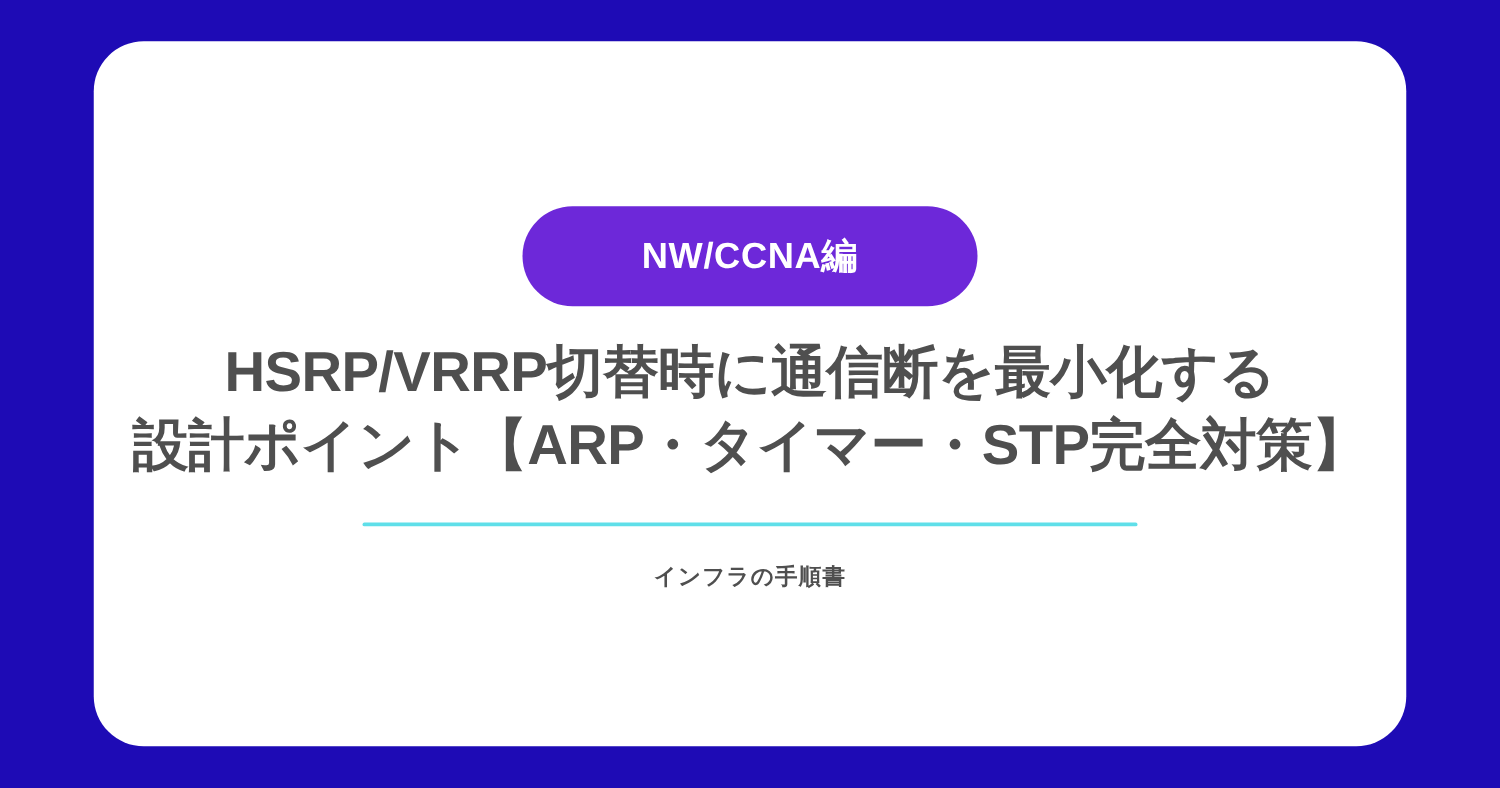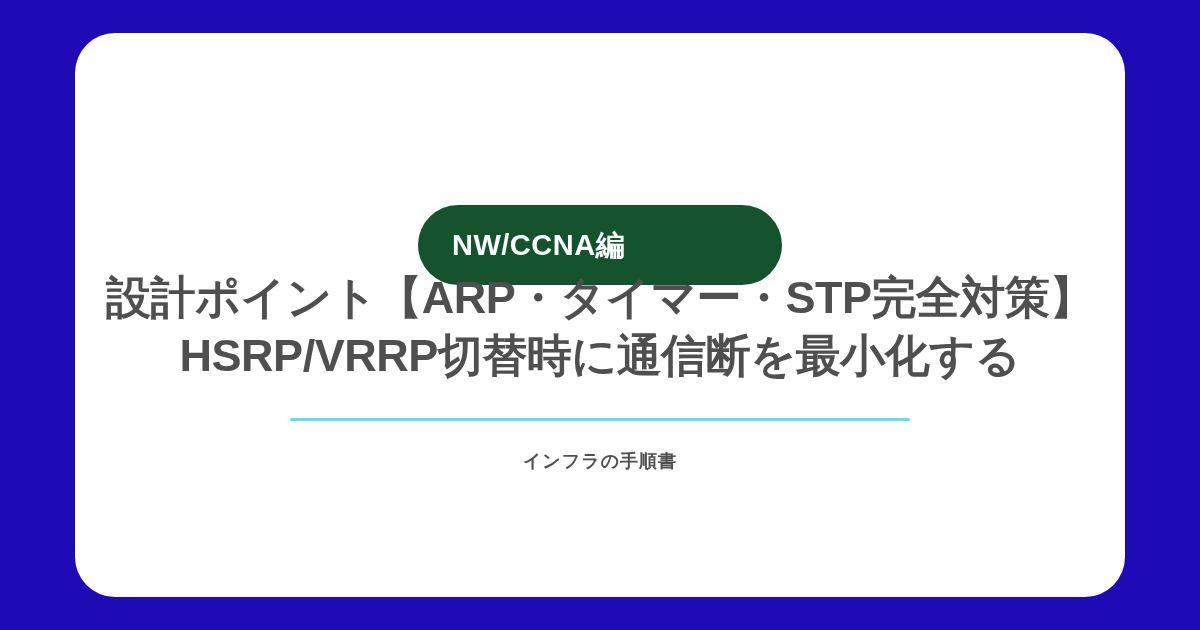--- a/index.html
+++ b/index.html
@@ -36,27 +36,27 @@
     align-items: center;
   }
 
   .badge {
     position: absolute;
     left: 50%;
     transform: translateX(-50%);
     top: 132px;
     min-width: 364px;
     height: 80px;
-    background: #14532d;
+    background: #6d28d9;
     border-radius: 40px;
     display: flex;
     align-items: center;
+    justify-content: center;
     box-sizing: border-box;
     padding: 0 34px;
-    margin-top: 40px;
   }
 
   .badge-label {
     color: #ffffff;
     font-size: 29px;
     font-weight: bold;
     letter-spacing: 0.5px;
     line-height: 1;
     white-space: nowrap;
   }
@@ -109,22 +109,22 @@
 
 <div class="og-canvas">
 
   <div class="card">
 
     <div class="badge">
       <span class="badge-label">NW/CCNA編</span>
     </div>
 
     <div class="title-block">
+      <div class="title-line">HSRP/VRRP切替時に通信断を最小化する</div>
       <div class="title-line">設計ポイント【ARP・タイマー・STP完全対策】</div>
-      <div class="title-line">HSRP/VRRP切替時に通信断を最小化する</div>
     </div>
 
     <div class="divider"></div>
 
     <div class="site-name">インフラの手順書</div>
 
   </div>
 </div>
 
 </body></html>

